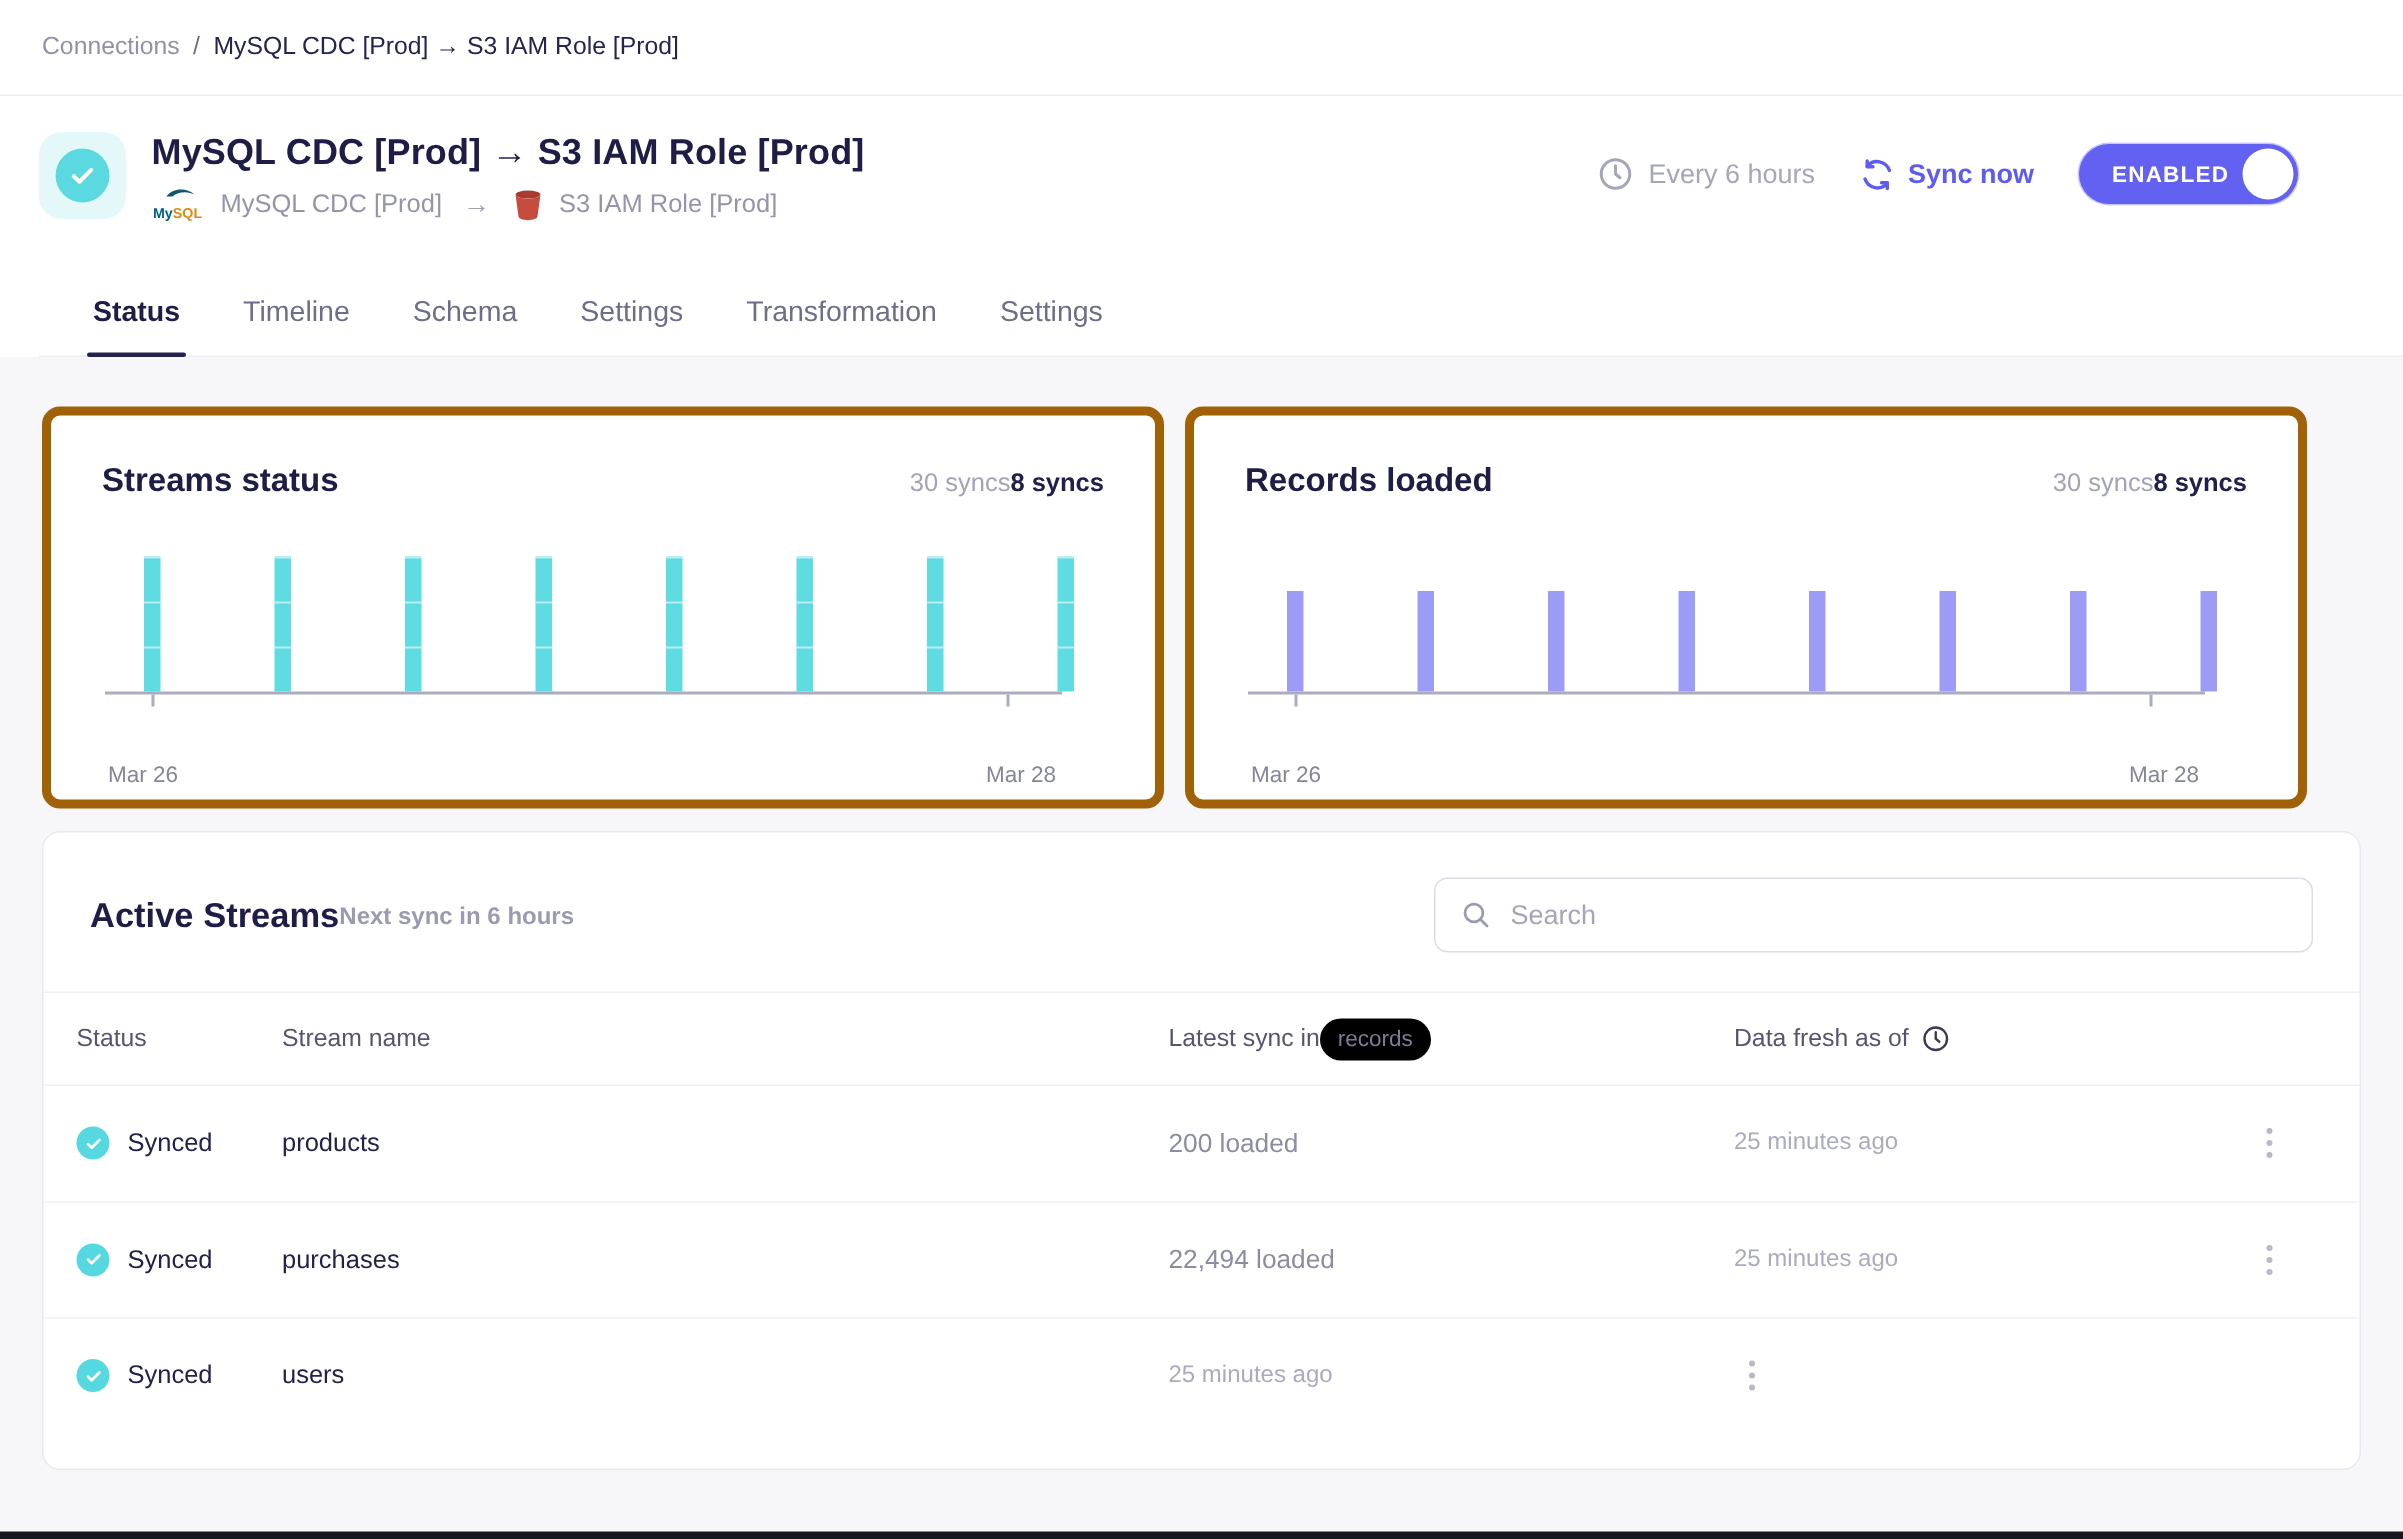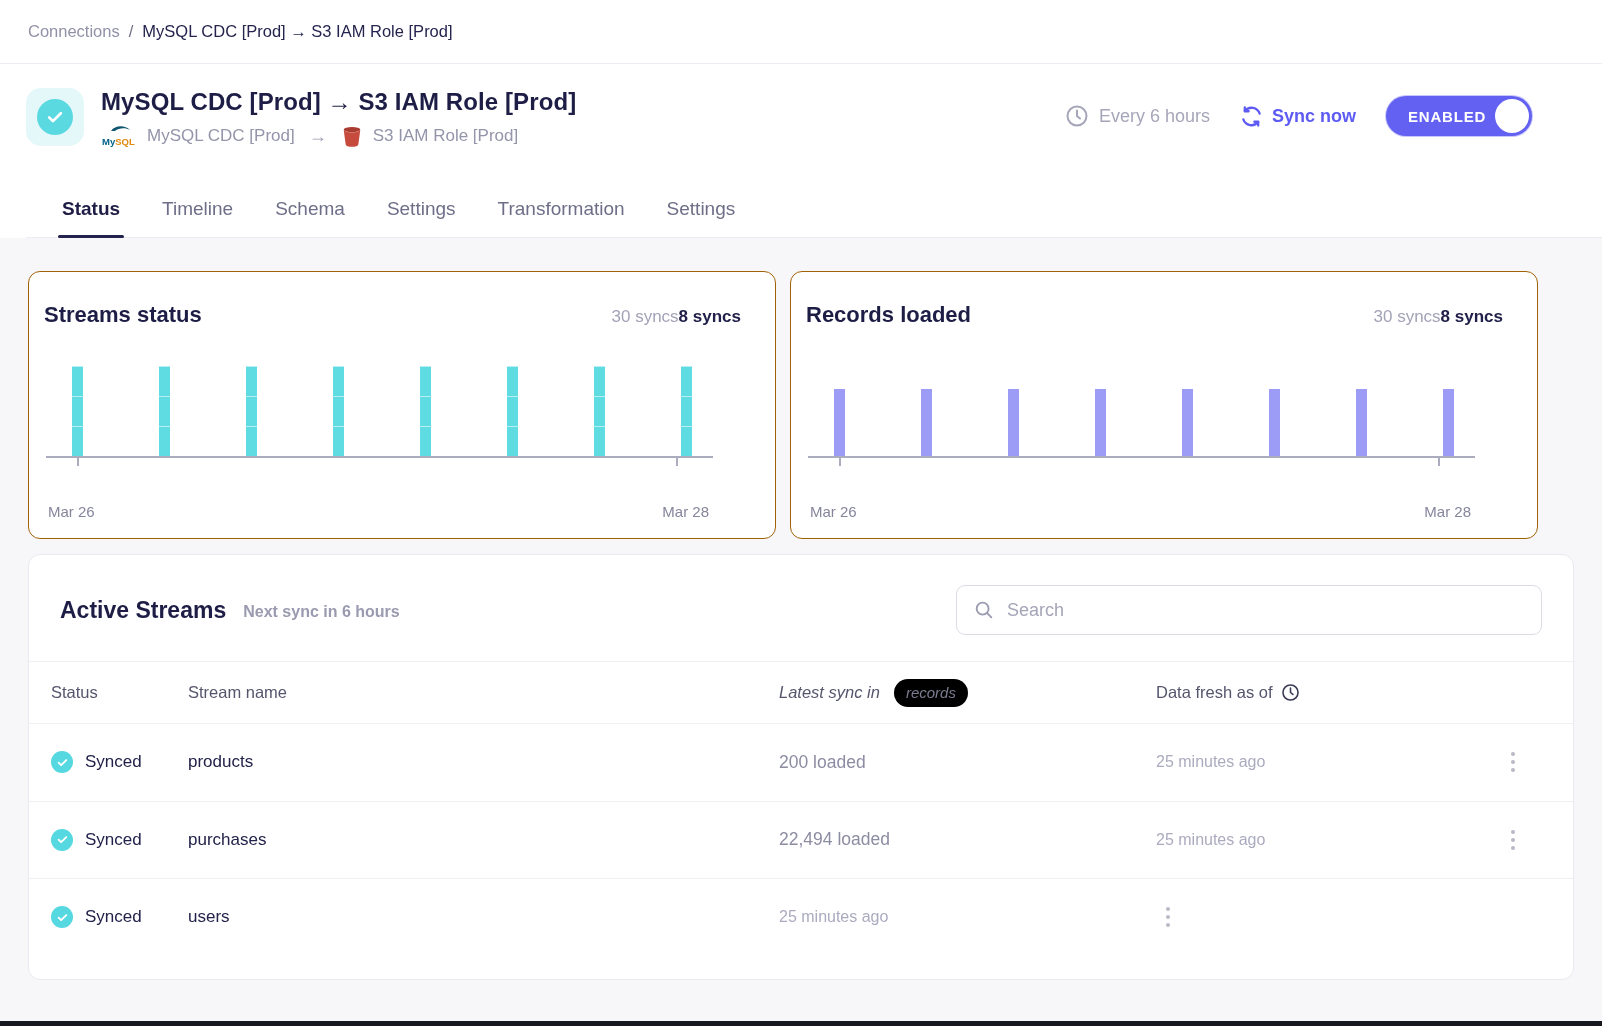--- a/index.html
+++ b/index.html
@@ -61,22 +61,22 @@
   .tab.active { color:#1D1D46; font-weight:700; }
   .tab.active::after {
     content:""; position:absolute; left:-4px; right:-4px; bottom:-1px;
     height:3px; background:#23234E; border-radius:2px;
   }
 
   
   .content { padding:33px 28px 0 28px; }
   .cards-row { display:flex; gap:14px; }
   .chart-card {
-    width:748px; height:268px; background:#fff; border:1px solid #a16207;
-    border-radius:12px; padding:30px 34px 0 15px;
+    width:748px; height:268px; background:#fff; border:6px solid #a16207;
+    border-radius:12px; padding:30px 34px 0 34px;
   }
   .chart-head { display:flex; align-items:baseline; }
   .chart-title { font-size:22px; font-weight:700; color:#1D1D46; }
   .chart-toggles { margin-left:auto; display:flex; align-items:baseline; }
   .chart-toggle-inactive { font-size:17px; color:#A3A3B8; cursor:pointer; }
   .chart-toggle-active { font-size:17px; color:#20204A; font-weight:700; cursor:pointer; }
   .chart-bars {
     height:90px; width:620px; margin:38px 0 0 28px;
     display:flex; align-items:flex-end; justify-content:space-between;
   }
@@ -94,37 +94,37 @@
   .axis-labels .xl.left { left:4px; }
   .axis-labels .xl.right { right:6px; }
 
   
   .streams-card {
     margin-top:15px; background:#fff; border:1px solid #E9E9F0; border-radius:12px;
     height:426px; overflow:hidden;
   }
   .streams-head { display:flex; align-items:center; padding:30px 31px 26px 31px; }
   .streams-title { font-size:23px; font-weight:700; color:#1D1D46; }
-  .streams-subtitle { font-size:16px; font-weight:600; color:#9A9AB0; margin-left:17px; padding-top:4px; }
+  .streams-subtitle { font-size:16px; font-weight:600; color:#9A9AB0; padding-top:4px; }
   .search-box {
     margin-left:auto; width:586px; height:50px; border:1px solid #DCDCE6; border-radius:9px;
     display:flex; align-items:center; padding:0 16px; gap:12px; background:#fff;
   }
   .search-box input {
     border:none; outline:none; flex:1; font-size:18px; color:#3c3c5c;
     font-family:"Liberation Sans", sans-serif; background:transparent;
   }
   .search-box input::placeholder { color:#A5A5B8; }
 
   .stable-header, .stable-row {
     display:grid; grid-template-columns:137px 591px 377px 1fr 72px;
     align-items:center; padding-left:22px; border-top:1px solid #EFEFF4;
   }
   .stable-header { height:62px; color:#55556E; font-size:16.5px; }
-  .col-latest { display:flex; align-items:center; gap:14px;font-style:italic; }
+  .col-latest { display:flex; align-items:center; gap:0; }
   .badge {
     background:#000000; color:#7C7C92; border-radius:14px; padding:5px 12px 6px 12px;
     font-size:15px;
   }
   .col-fresh-h { display:flex; align-items:center; gap:9px; }
   .stable-row { height:77.5px; }
   .cell-status { display:flex; align-items:center; gap:12px; font-size:17px; color:#22224A; }
   .row-check {
     width:22px; height:22px; border-radius:50%; background:#55D8E0;
     display:flex; align-items:center; justify-content:center; flex:0 0 auto;

